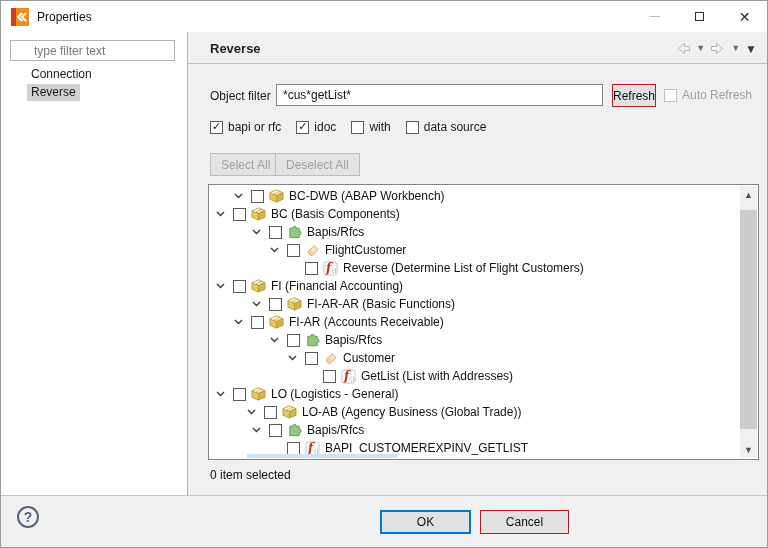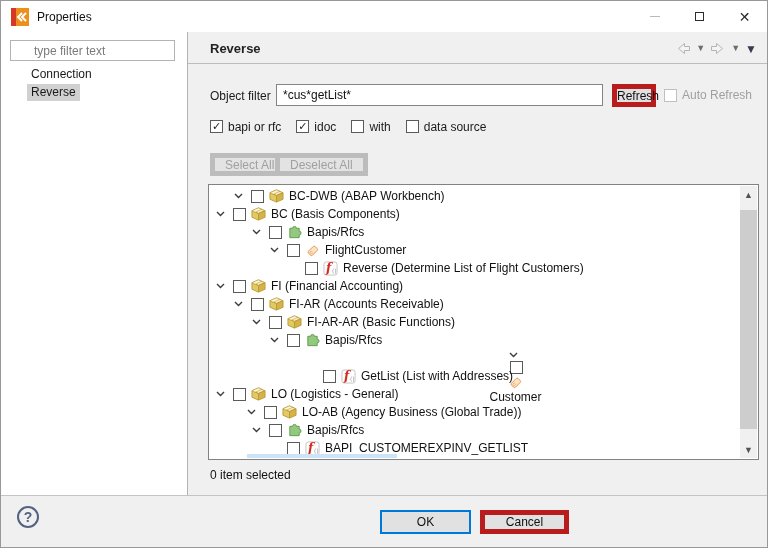--- a/index.html
+++ b/index.html
@@ -30,30 +30,30 @@
   
   .panel { position:absolute; left:187px; top:31px; width:581px; height:463px; background:#f0f0f0; }
   .panel-title { position:absolute; left:22px; top:9px; font-weight:bold; font-size:13px; color:#222; }
   .nav-cluster { position:absolute; right:12px; top:10px; display:flex; align-items:center; gap:5px; }
   .tri { font-size:9px; color:#6d6d6d; line-height:1; }
   .tri-dark { font-size:12px; color:#3a3950; line-height:1; }
   .header-rule { position:absolute; left:0; top:31px; width:100%; height:1px; background:#bdbdbd; }
 
   .of-label { position:absolute; left:22px; top:57px; }
   .of-input { position:absolute; left:88px; top:52px; width:327px; height:22px; border:1px solid #848484; font-family:"Liberation Sans",sans-serif; font-size:12px; padding:0 6px; background:#fff; color:#111; }
-  .btn { font-family:"Liberation Sans",sans-serif; font-size:12px; background:#e1e1e1; border:5px solid #b91c1c; color:#111; }
+  .btn { font-family:"Liberation Sans",sans-serif; font-size:12px; background:#e1e1e1; border:1px solid #b91c1c; color:#111; }
   .refresh-btn { position:absolute; left:424px; top:52px; width:44px; height:23px; }
   .auto-wrap { position:absolute; left:476px; top:56px; display:flex; align-items:center; gap:5px; }
   .cb { width:13px; height:13px; background:#fff; border:1px solid #5a5a5a; display:inline-flex; align-items:center; justify-content:center; flex:0 0 auto; }
   .cb.checked::after { content:"\2713"; font-size:11px; color:#1a1a1a; line-height:1; margin-top:-1px; }
   .cb.disabled { border-color:#c0c0c0; }
   .disabled-text { color:#9f9f9f; }
 
   .type-row { position:absolute; left:22px; top:88px; display:flex; align-items:center; }
-  .type-item { display:flex; gap:5px; margin-right:15px; }
+  .type-item { display:flex; align-items:center; gap:5px; margin-right:15px; }
 
   .sel-btn { position:absolute; top:121px; height:23px; padding:0 10px; color:#a0a0a0; border-color:#bcbcbc; background:#e3e3e3; }
   .sel-all { left:22px; }
   .desel-all { left:87px; }
 
   
   .tree { position:absolute; left:20px; top:152px; width:551px; height:276px; background:#ffffff; border:1px solid #828282; overflow:hidden; }
   .tree-inner { position:absolute; left:0; top:2px; right:18px; }
   .tree-row { position:relative; height:18px; display:flex; align-items:center; white-space:nowrap; }
   .chev { width:12px; height:12px; display:inline-flex; align-items:center; justify-content:center; flex:0 0 auto; }
@@ -247,69 +247,69 @@
             <span class="row-icon">
               <svg width="15" height="14" viewBox="0 0 16 15">
                 <polygon points="8,1 15,4 8,7 1,4" fill="#f6ecc0" stroke="#bc9a33"></polygon>
                 <polygon points="1,4 8,7 8,14 1,11" fill="#e3c964" stroke="#bc9a33"></polygon>
                 <polygon points="15,4 8,7 8,14 15,11" fill="#d4b44a" stroke="#bc9a33"></polygon>
                 <polygon points="8,1 11.5,2.5 4.5,5.5 1,4" fill="#fdf6d8" stroke="#bc9a33" stroke-width="0.6"></polygon>
               </svg>
             </span>
             <span class="row-label">FI (Financial Accounting)</span>
           </div>
+          <div class="tree-row" style="padding-left: 41px;">
+            <span class="chev">
+              <svg width="9" height="6" viewBox="0 0 9 6">
+                <polyline points="1,1 4.5,4.5 8,1" fill="none" stroke="#3c3c3c" stroke-width="1.4"></polyline>
+              </svg>
+            </span>
+            <span class="cb row-cb"></span>
+            <span class="row-icon">
+              <svg width="15" height="14" viewBox="0 0 16 15">
+                <polygon points="8,1 15,4 8,7 1,4" fill="#f6ecc0" stroke="#bc9a33"></polygon>
+                <polygon points="1,4 8,7 8,14 1,11" fill="#e3c964" stroke="#bc9a33"></polygon>
+                <polygon points="15,4 8,7 8,14 15,11" fill="#d4b44a" stroke="#bc9a33"></polygon>
+                <polygon points="8,1 11.5,2.5 4.5,5.5 1,4" fill="#fdf6d8" stroke="#bc9a33" stroke-width="0.6"></polygon>
+              </svg>
+            </span>
+            <span class="row-label">FI-AR-AR (Basic Functions)</span>
+          </div>
           <div class="tree-row" style="padding-left: 23px;">
             <span class="chev">
               <svg width="9" height="6" viewBox="0 0 9 6">
                 <polyline points="1,1 4.5,4.5 8,1" fill="none" stroke="#3c3c3c" stroke-width="1.4"></polyline>
               </svg>
             </span>
             <span class="cb row-cb"></span>
             <span class="row-icon">
               <svg width="15" height="14" viewBox="0 0 16 15">
                 <polygon points="8,1 15,4 8,7 1,4" fill="#f6ecc0" stroke="#bc9a33"></polygon>
                 <polygon points="1,4 8,7 8,14 1,11" fill="#e3c964" stroke="#bc9a33"></polygon>
                 <polygon points="15,4 8,7 8,14 15,11" fill="#d4b44a" stroke="#bc9a33"></polygon>
                 <polygon points="8,1 11.5,2.5 4.5,5.5 1,4" fill="#fdf6d8" stroke="#bc9a33" stroke-width="0.6"></polygon>
               </svg>
             </span>
             <span class="row-label">FI-AR (Accounts Receivable)</span>
           </div>
-          <div class="tree-row" style="padding-left: 41px;">
-            <span class="chev">
-              <svg width="9" height="6" viewBox="0 0 9 6">
-                <polyline points="1,1 4.5,4.5 8,1" fill="none" stroke="#3c3c3c" stroke-width="1.4"></polyline>
-              </svg>
-            </span>
-            <span class="cb row-cb"></span>
-            <span class="row-icon">
-              <svg width="15" height="14" viewBox="0 0 16 15">
-                <polygon points="8,1 15,4 8,7 1,4" fill="#f6ecc0" stroke="#bc9a33"></polygon>
-                <polygon points="1,4 8,7 8,14 1,11" fill="#e3c964" stroke="#bc9a33"></polygon>
-                <polygon points="15,4 8,7 8,14 15,11" fill="#d4b44a" stroke="#bc9a33"></polygon>
-                <polygon points="8,1 11.5,2.5 4.5,5.5 1,4" fill="#fdf6d8" stroke="#bc9a33" stroke-width="0.6"></polygon>
-              </svg>
-            </span>
-            <span class="row-label">FI-AR-AR (Basic Functions)</span>
-          </div>
           <div class="tree-row" style="padding-left: 59px;">
             <span class="chev">
               <svg width="9" height="6" viewBox="0 0 9 6">
                 <polyline points="1,1 4.5,4.5 8,1" fill="none" stroke="#3c3c3c" stroke-width="1.4"></polyline>
               </svg>
             </span>
             <span class="cb row-cb"></span>
             <span class="row-icon">
               <svg width="15" height="15" viewBox="0 0 16 16">
                 <path d="M3 5 h3 a2 2 0 1 1 4 0 h3 v3 a2 2 0 1 1 0 4 v3 h-10 z" transform="translate(0,-1.5)" fill="#92c97f" stroke="#5f9b4d" stroke-width="1"></path>
               </svg>
             </span>
             <span class="row-label">Bapis/Rfcs</span>
           </div>
-          <div class="tree-row" style="padding-left: 77px; flex-direction: column;">
+          <div class="tree-row" style="padding-left: 77px;">
             <span class="chev">
               <svg width="9" height="6" viewBox="0 0 9 6">
                 <polyline points="1,1 4.5,4.5 8,1" fill="none" stroke="#3c3c3c" stroke-width="1.4"></polyline>
               </svg>
             </span>
             <span class="cb row-cb"></span>
             <span class="row-icon">
               <svg width="15" height="15" viewBox="0 0 16 16">
                 <g transform="rotate(-45 8 8)">
                   <rect x="3" y="5.5" width="10" height="6" rx="1.5" fill="#fbe3c4" stroke="#e8954f"></rect>

